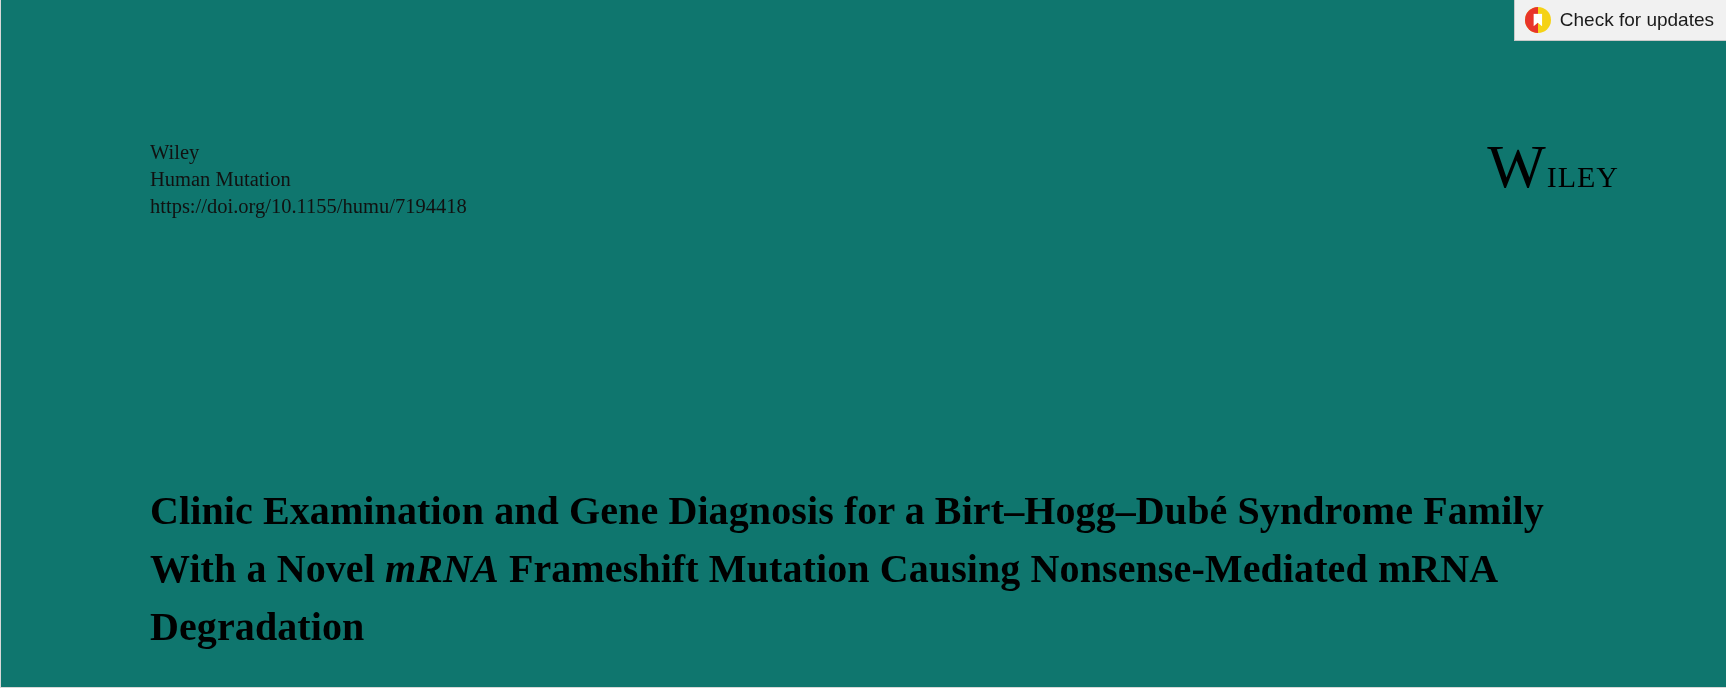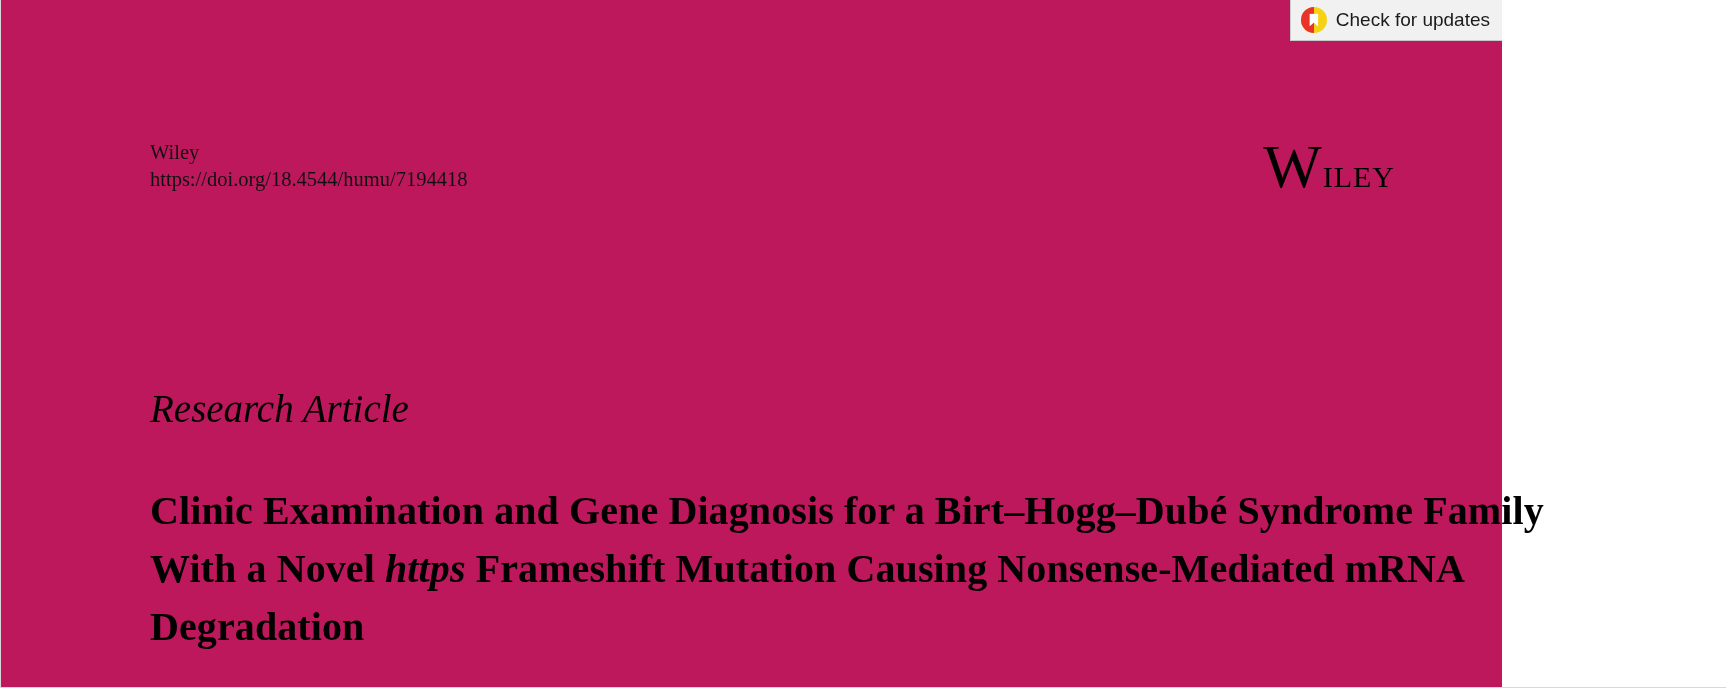--- a/index.html
+++ b/index.html
@@ -14,23 +14,23 @@
     color: #000000;
     position: relative;
     overflow: hidden;
   }
 
   
   #page {
     position: absolute;
     left: 0;
     top: 0;
-    width: 1502px;
+    width: 1726px;
     height: 688px;
-    background: #be185d;
+    background: #0f766e;
   }
 
   
   #edge-left {
     position: absolute;
     left: 0;
     top: 0;
     width: 1px;
     height: 688px;
     background: #d8d8d8;
@@ -156,22 +156,22 @@
   <div id="updates-badge">
     <span class="crossmark">
       <span class="cm-left"></span>
       <span class="cm-book"></span>
     </span>
     <span class="badge-label">Check for updates</span>
   </div>
 
   <div id="masthead">
     <div>Wiley</div>
-    <div>https://doi.org/18.4544/humu/7194418</div>
+    <div>Human Mutation</div>
+    <div>https://doi.org/10.1155/humu/7194418</div>
   </div>
 
   <div id="wiley-logo"><span class="w-cap">W</span><span class="w-small">ILEY</span></div>
 
-  <div id="article-type">Research Article</div>
 
-  <h1 id="article-title"><span>Clinic Examination and Gene Diagnosis for a Birt–Hogg–Dubé Syndrome Family With a Novel </span><span class="gene">https</span><span> Frameshift Mutation Causing Nonsense-Mediated mRNA Degradation</span></h1>
+  <h1 id="article-title"><span>Clinic Examination and Gene Diagnosis for a Birt–Hogg–Dubé Syndrome Family With a Novel </span><span class="gene">mRNA</span><span> Frameshift Mutation Causing Nonsense-Mediated mRNA Degradation</span></h1>
 
 </div>
 
 </body></html>

